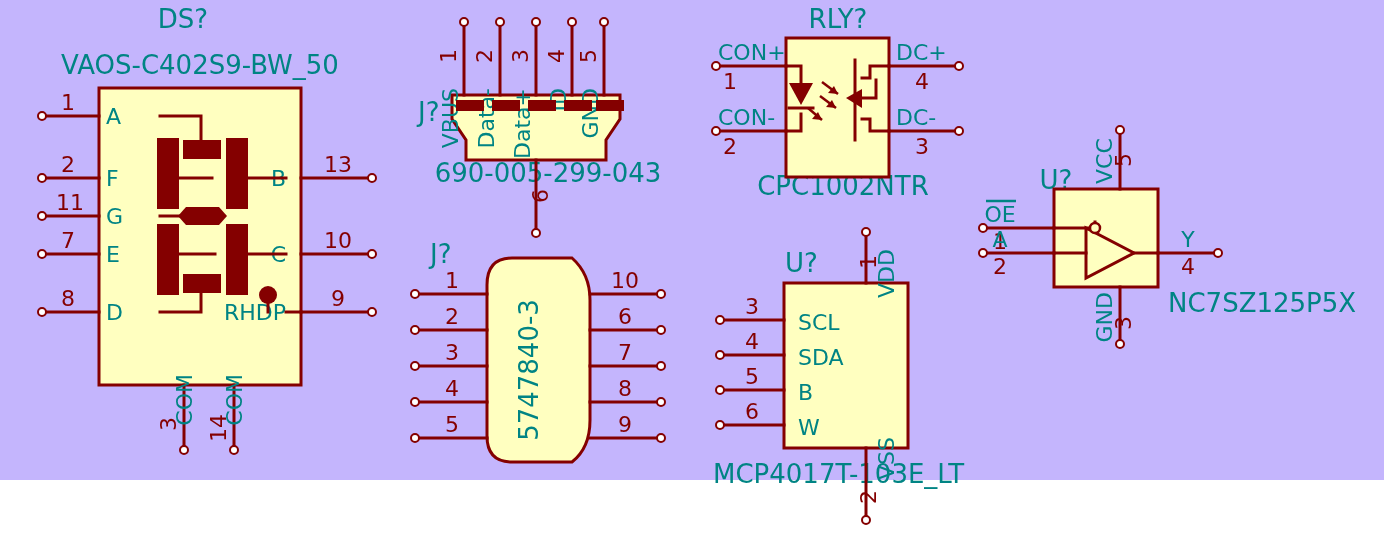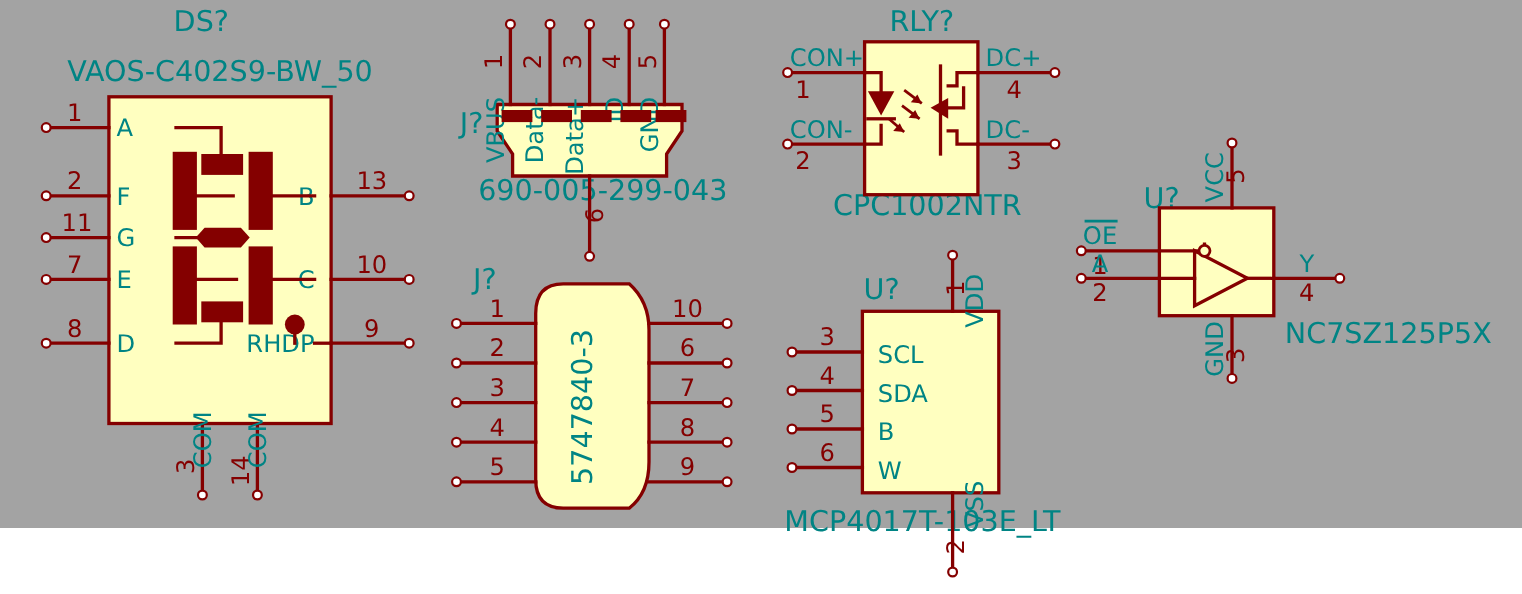--- a/index.html
+++ b/index.html
@@ -1,17 +1,17 @@
 <!DOCTYPE html>
 <html><head>
 <meta charset="utf-8">
 <style>
   html,body{margin:0;padding:0;background:#ffffff;}
   body{width:1384px;height:540px;overflow:hidden;font-family:"Liberation Sans",sans-serif;}
-  #sheet{position:relative;width:1384px;height:480px;background:#a3a3a3;}
+  #sheet{position:relative;width:1384px;height:480px;background:#c4b5fd;}
   svg{display:block;}
   .wire{stroke:#840000;stroke-width:3;fill:none;stroke-linecap:square;}
   .wire-thin{stroke:#840000;stroke-width:2.5;fill:none;}
   .body{fill:#ffffc0;stroke:#840000;stroke-width:3;}
   .seg{fill:#840000;stroke:none;}
   .pinend{fill:#ffffff;stroke:#840000;stroke-width:2;}
   .tl{fill:#008484;font-family:"DejaVu Sans",sans-serif;font-size:22px;}
   .tn{fill:#840000;font-family:"DejaVu Sans",sans-serif;font-size:22px;}
   .big{font-size:26px;}
 </style>

